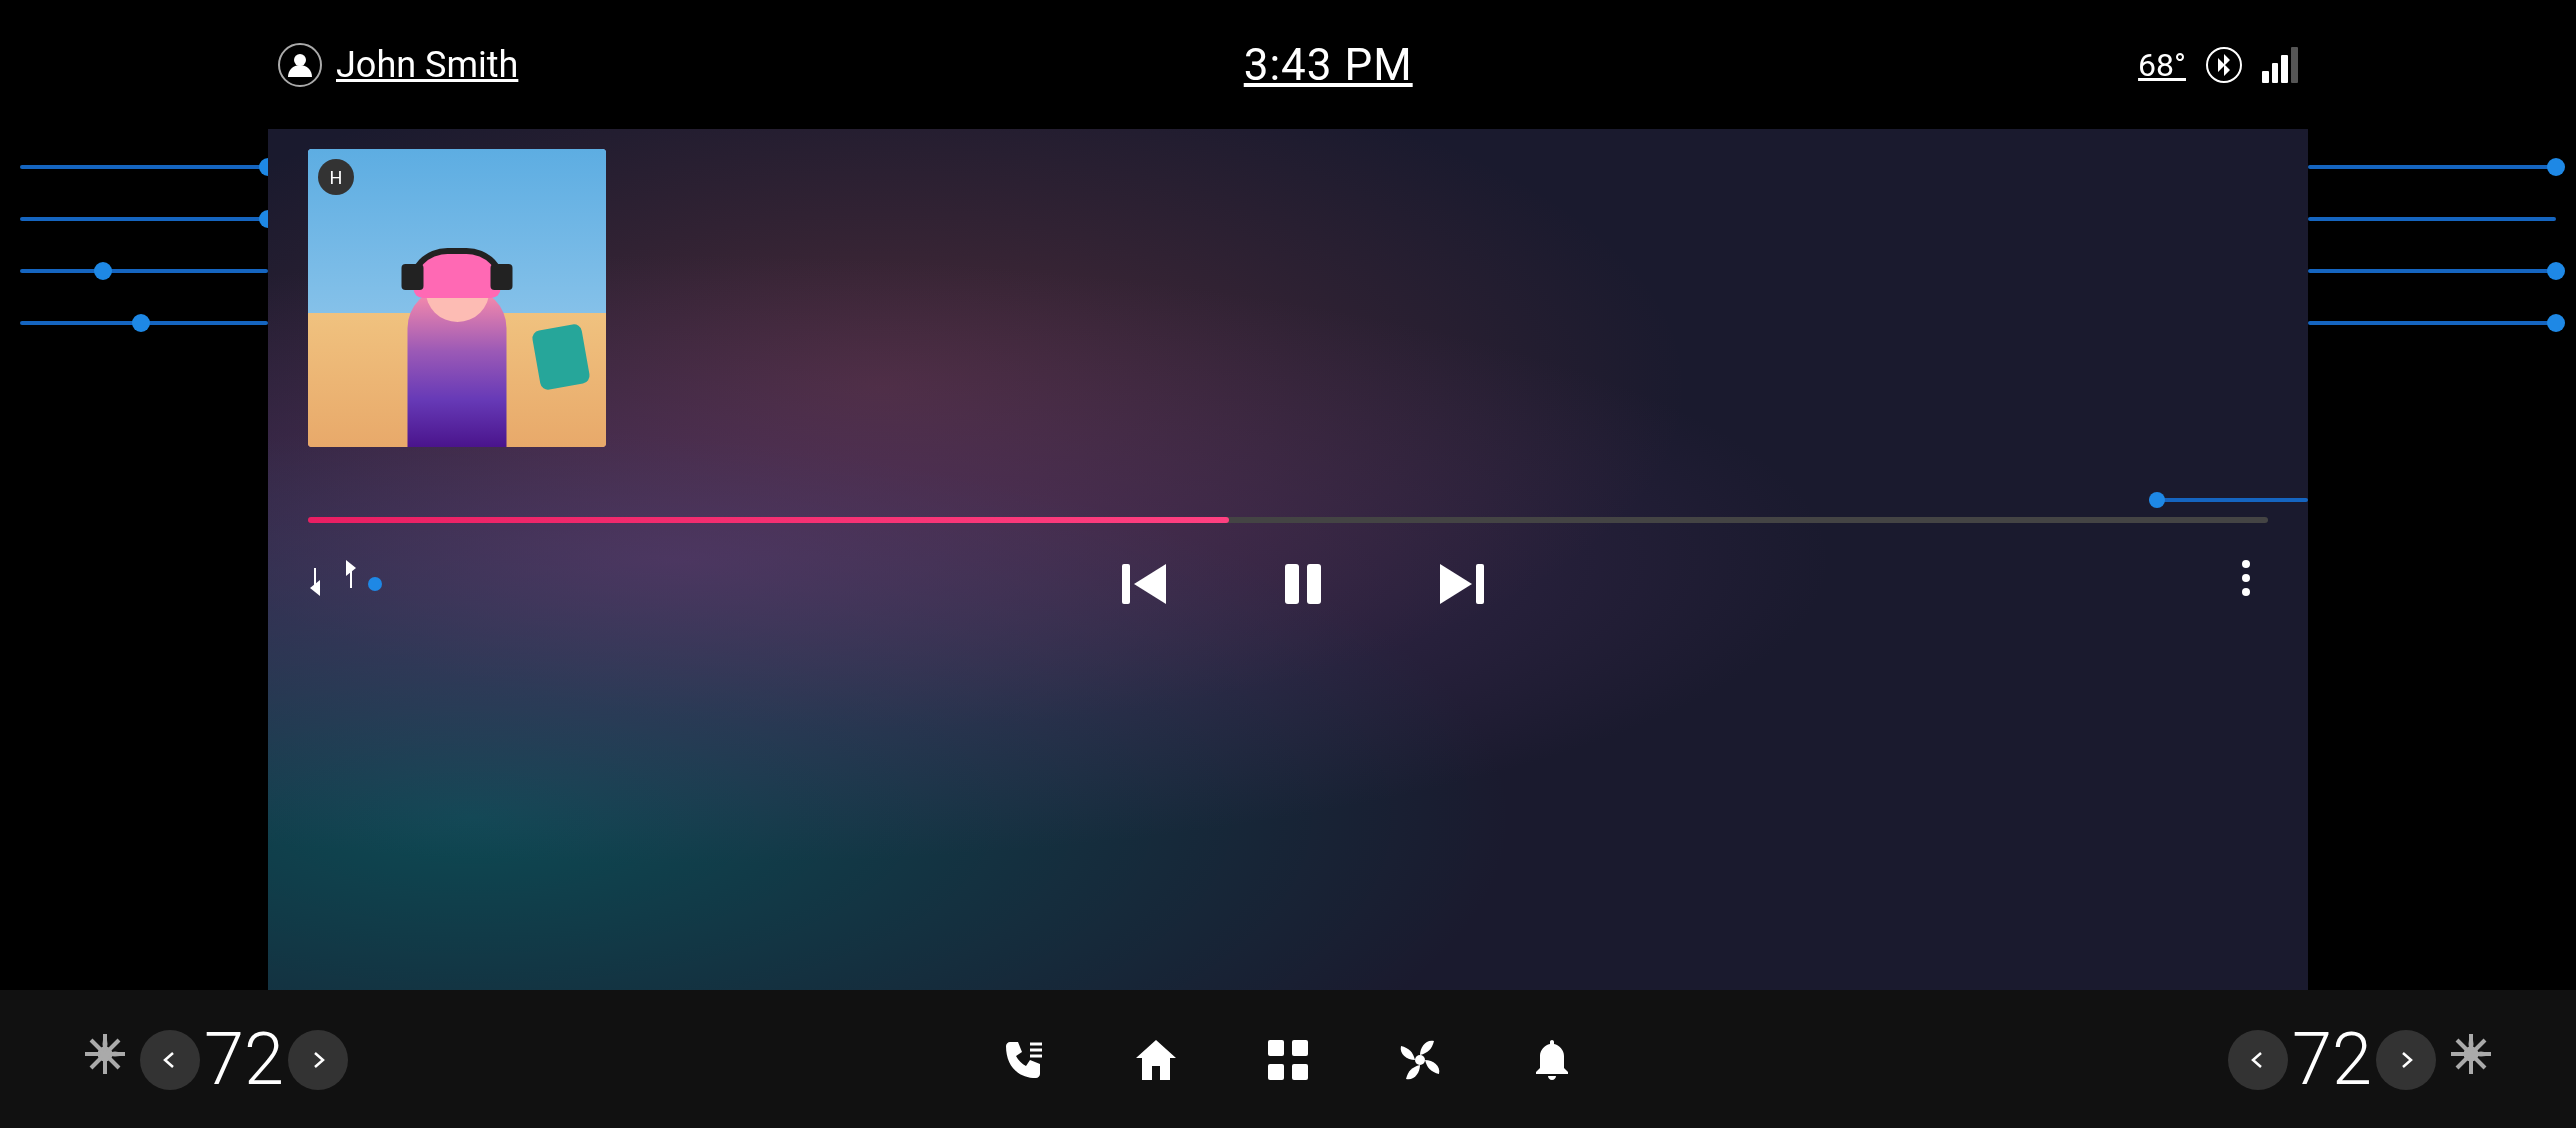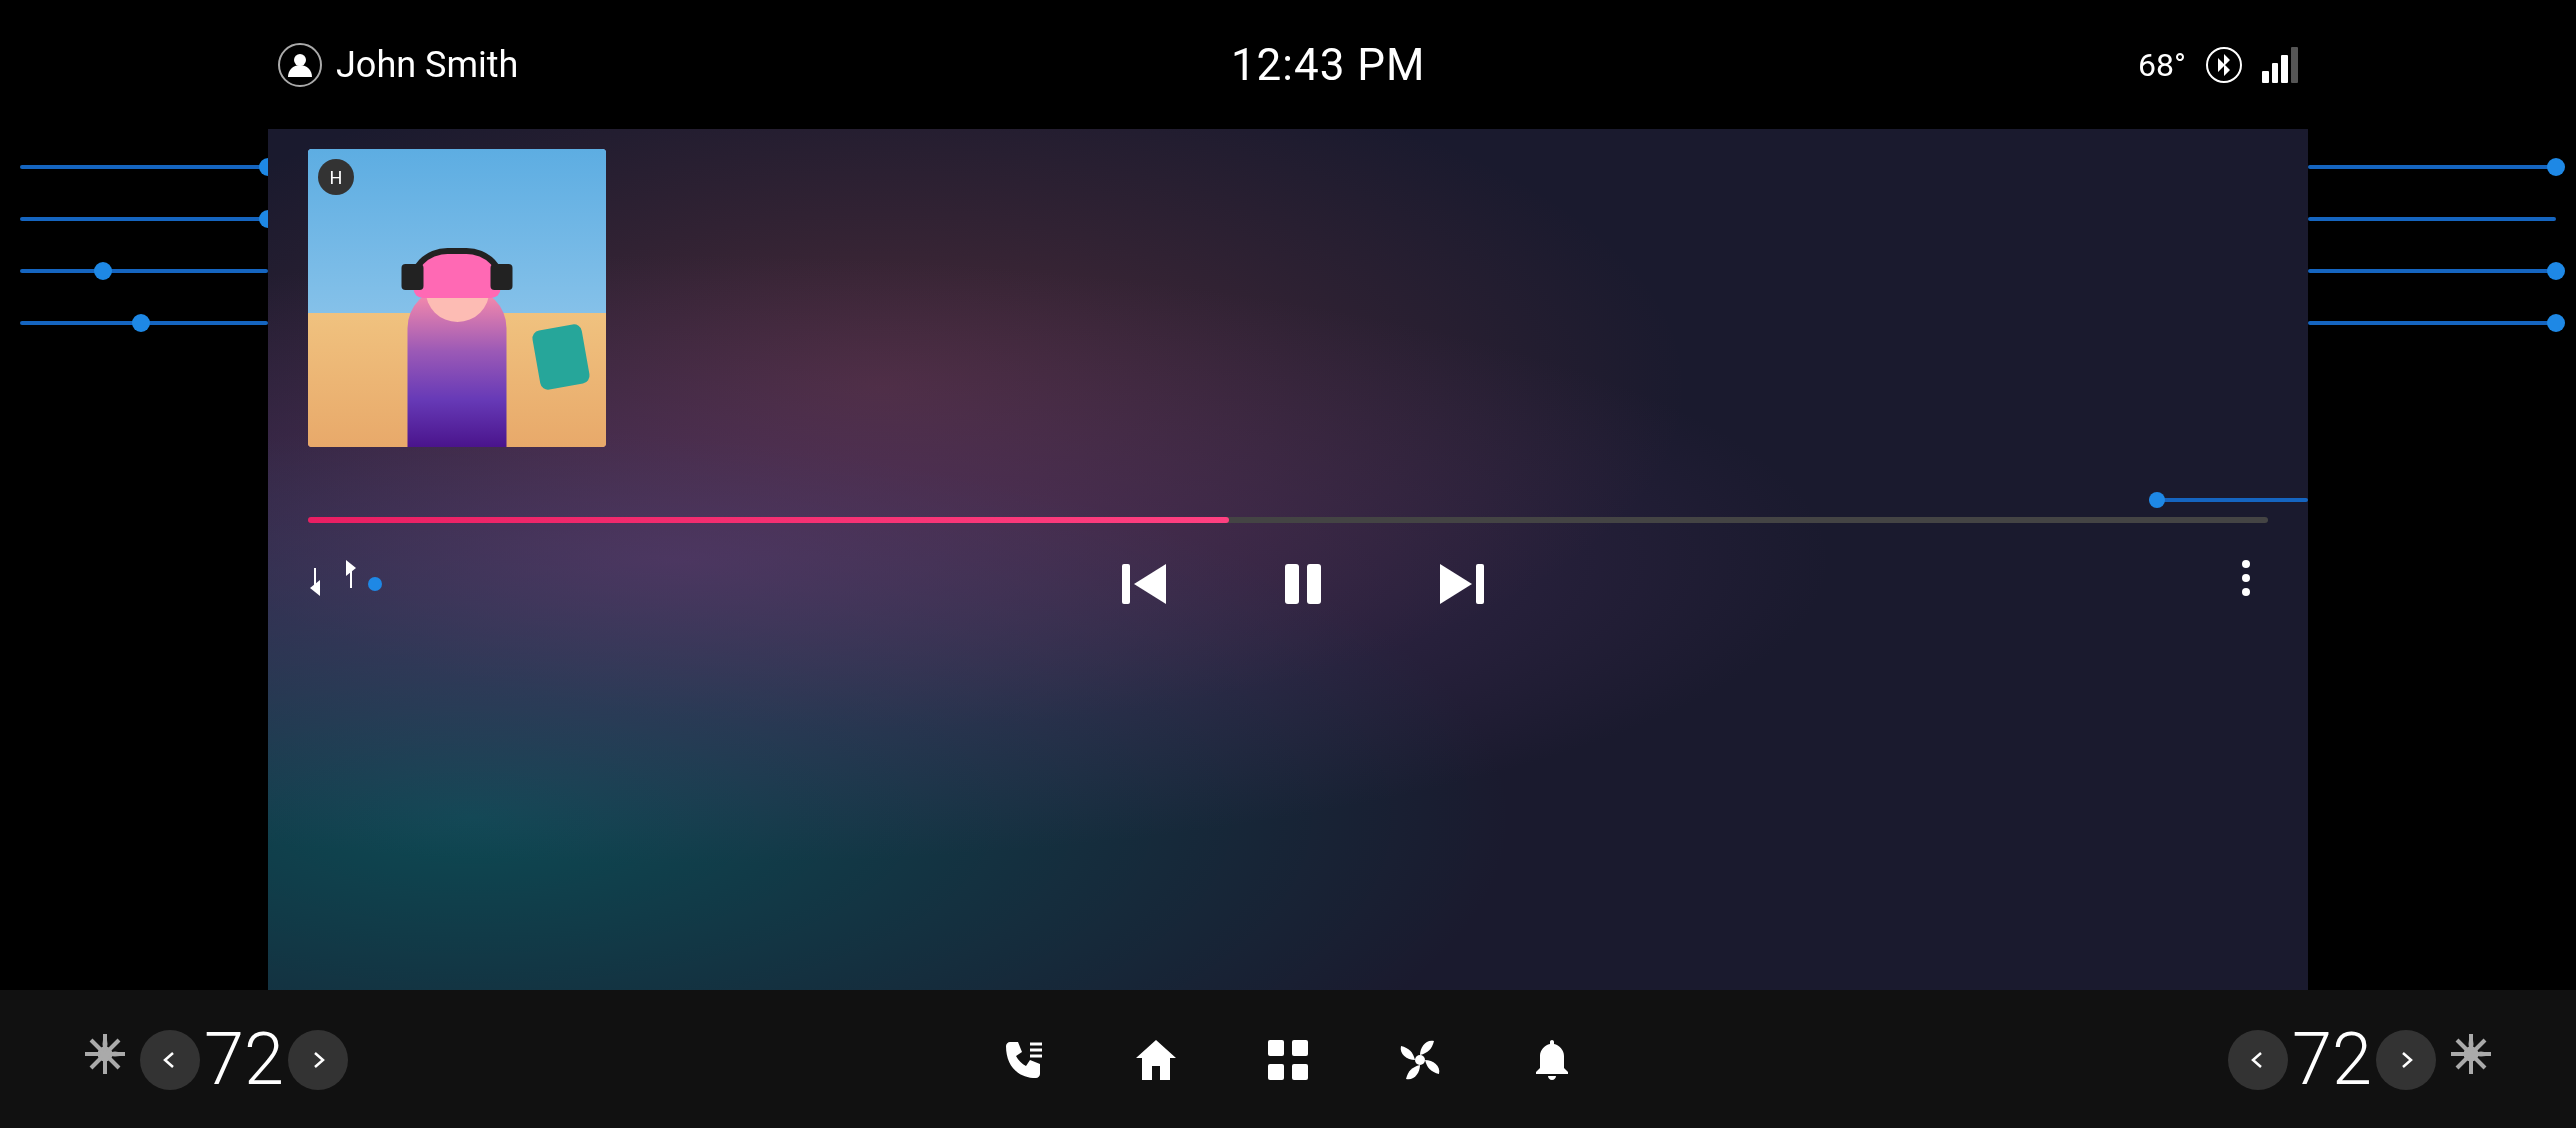--- a/index.html
+++ b/index.html
@@ -17,20 +17,21 @@
     .status-bar {
       position: absolute;
       top: 0;
       left: 0;
       right: 0;
       height: 129px;
       display: flex;
       align-items: center;
       padding: 0 278px;
       justify-content: space-between;
+      text-decoration: underline;
     }
     .status-user {
       display: flex;
       align-items: center;
       gap: 14px;
       font-size: 36px;
       font-weight: 400;
     }
     .status-user .user-icon {
       width: 44px;
@@ -384,21 +385,21 @@
 <div class="status-bar">
   <div class="status-user">
     <div class="user-icon">
       <svg width="30" height="30" viewBox="0 0 30 30" fill="white">
         <circle cx="15" cy="10" r="6"></circle>
         <path d="M3 27c0-7 5-12 12-12s12 5 12 12" fill="white"></path>
       </svg>
     </div>
     <span>John Smith</span>
   </div>
-  <div class="status-time">12:43 PM</div>
+  <div class="status-time">3:43 PM</div>
   <div class="status-right">
     <span>68°</span>
     <div class="bt-icon">
       <svg width="20" height="26" viewBox="0 0 20 26" fill="white">
         <polyline points="4,6 16,18 10,24 10,2 16,8 4,20"></polyline>
       </svg>
     </div>
     <div class="signal-icon">
       <div class="signal-bar" style="height:12px;"></div>
       <div class="signal-bar" style="height:20px;"></div>

